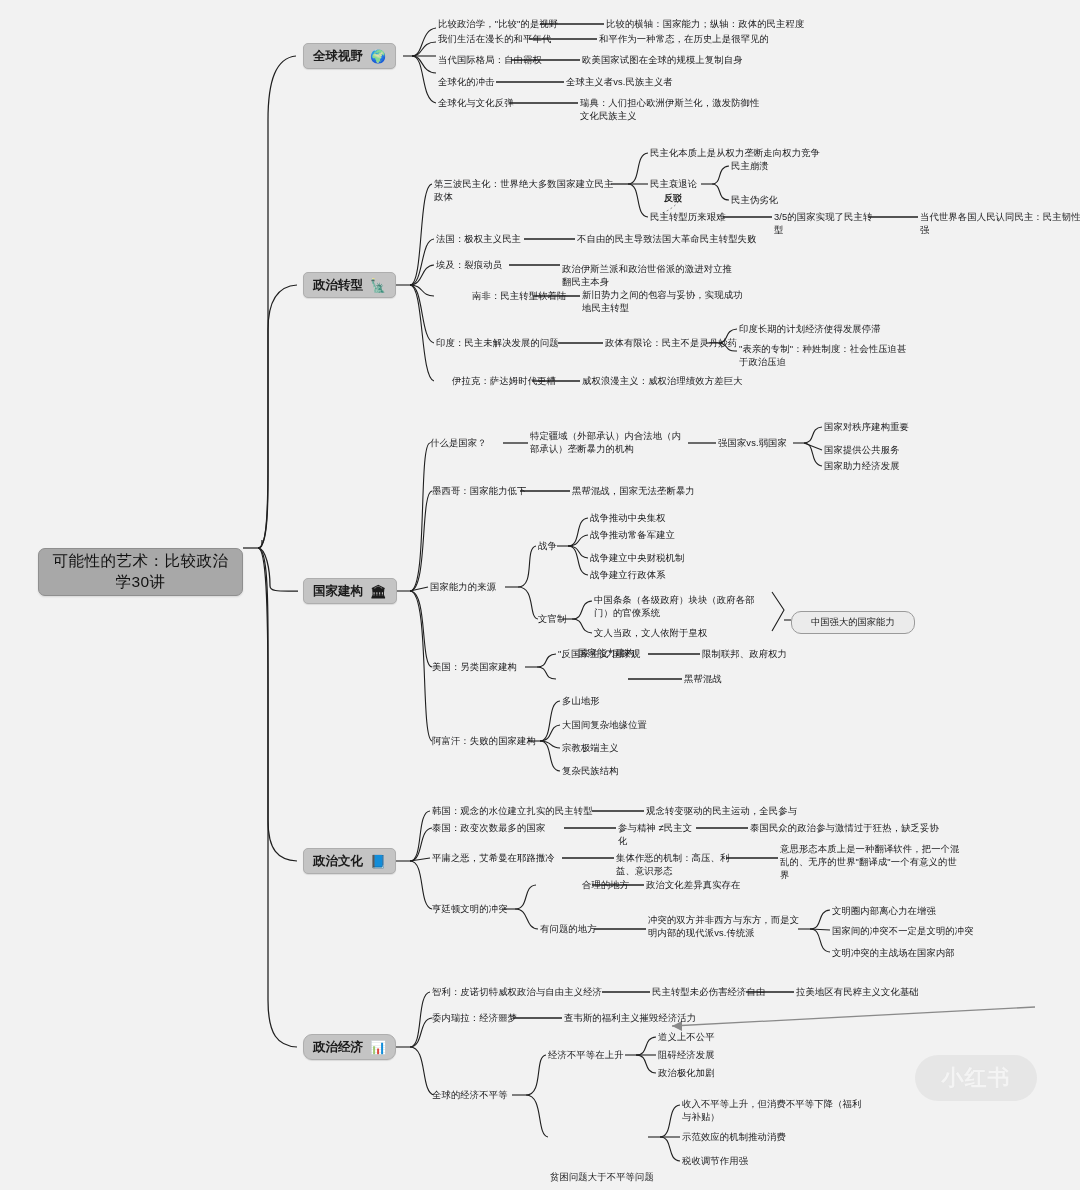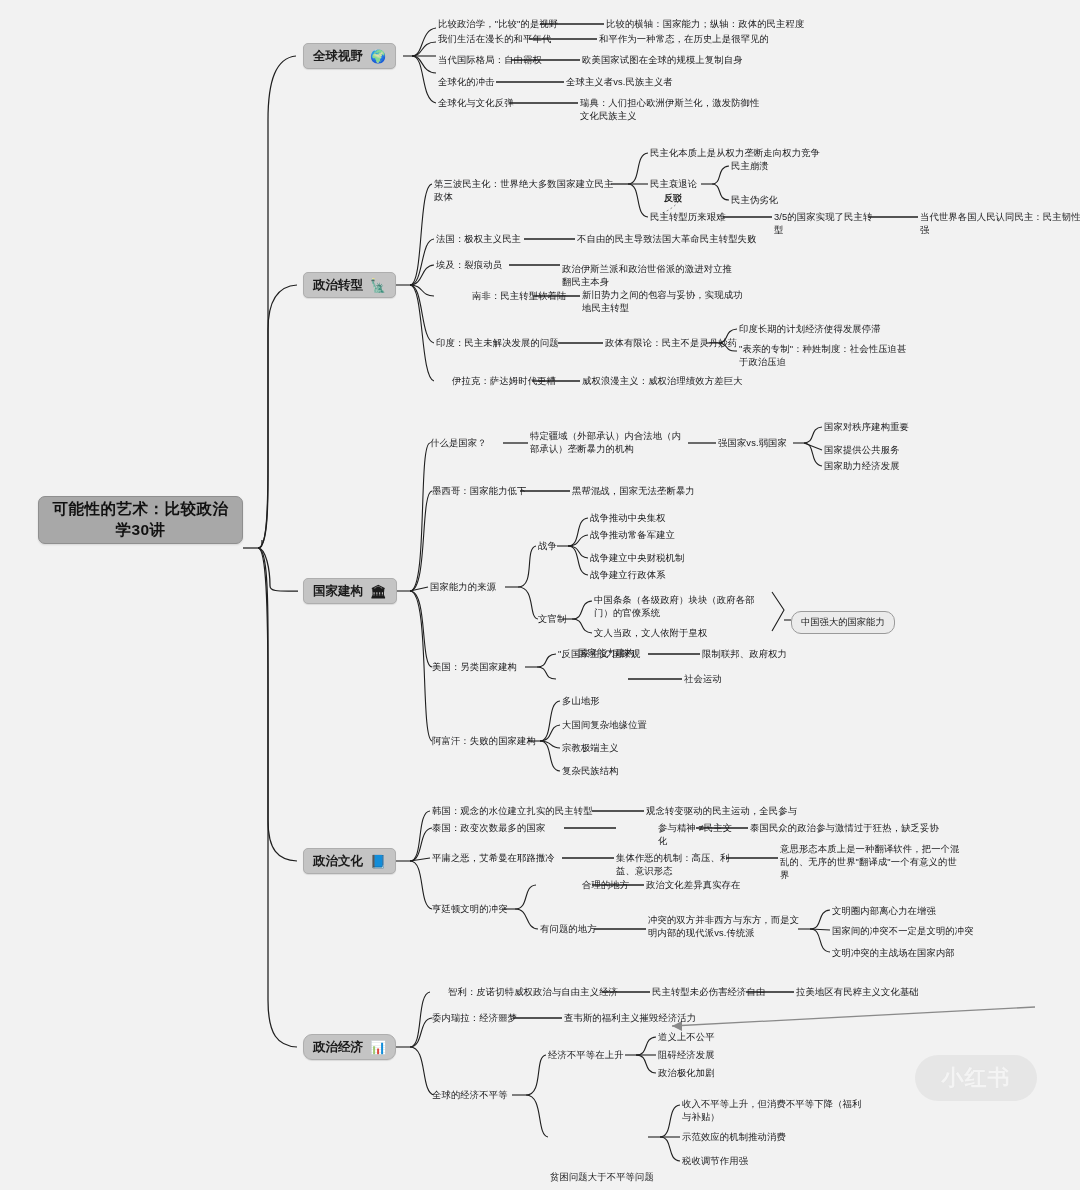--- a/index.html
+++ b/index.html
@@ -11,24 +11,24 @@
     position:relative;overflow:hidden;
     color:#1a1a1a;
   }
   #canvas{position:absolute;inset:0;width:1080px;height:1190px;}
   svg.links{position:absolute;left:0;top:0;width:1080px;height:1190px;pointer-events:none;}
 
   .node{position:absolute;box-sizing:border-box;}
 
   
   .root{
-    left:38px;top:496px;width:205px;height:48px;
+    left:38px;top:548px;width:205px;height:48px;
     background:#a8a8a8;border:1px solid #8f8f8f;border-radius:7px;
     display:flex;align-items:center;justify-content:center;
-    text-align:center;font-size:15.5px;font-weight:bold;line-height:1.35;
+    text-align:center;font-size:15.5px;font-weight:normal;line-height:1.35;
     letter-spacing:.5px;color:#111;
     box-shadow:0 1px 2px rgba(0,0,0,.12);
     padding:2px 8px;
   }
 
   
   .l1{
     background:#c4c4c4;border:1px solid #aeaeae;border-radius:5px;
     height:26px;display:flex;align-items:center;gap:7px;
     padding:0 9px;font-size:12.5px;font-weight:bold;white-space:nowrap;
@@ -41,21 +41,21 @@
     position:absolute;font-size:9.3px;line-height:1.42;
     white-space:pre-line;color:#18181a;letter-spacing:.15px;
   }
   .t.w1{width:150px}
   .t.w2{width:170px}
   .t.w3{width:200px}
 
   
   .boxed{
     position:absolute;border:1px solid #9a9a9a;border-radius:10px;
-    background:#ebebeb;font-size:9.3px;padding:4px 9px;white-space:nowrap;
+    background:#ebebeb;font-size:9.3px;padding:4px 19px;white-space:nowrap;
   }
 
   
   .annot{position:absolute;font-size:9px;color:#222;font-weight:bold;}
 
   
   .wm-logo{
     position:absolute;left:915px;top:1055px;width:122px;height:46px;
     border-radius:23px;background:#e6e6e6;
     display:flex;align-items:center;justify-content:center;
@@ -309,55 +309,55 @@
   <div class="t" style="left:590px;top:569px;width:130px;">战争建立行政体系</div>
   <div class="t" style="left:538px;top:613px;width:34px;">文官制</div>
   <div class="t" style="left:594px;top:594px;width:170px;">中国条条（各级政府）块块（政府各部门）的官僚系统</div>
   <div class="t" style="left:594px;top:627px;width:170px;">文人当政，文人依附于皇权</div>
   <div class="boxed" style="left:791px;top:611px;">中国强大的国家能力</div>
 
   <div class="t" style="left:432px;top:661px;width:100px;">美国：另类国家建构</div>
   <div class="t" style="left:558px;top:648px;width:95px;">"反国家主义"国家观</div>
   <div class="t" style="left:702px;top:648px;width:120px;">限制联邦、政府权力</div>
   <div class="t" style="left:558px;top:647px;width:75px;margin-left:20px;">国家能力建构</div>
-  <div class="t" style="left:684px;top:673px;width:100px;">社会运动</div>
+  <div class="t" style="left:684px;top:673px;width:100px;">黑帮混战</div>
 
   <div class="t" style="left:432px;top:735px;width:110px;">阿富汗：失败的国家建构</div>
   <div class="t" style="left:562px;top:695px;width:120px;">多山地形</div>
   <div class="t" style="left:562px;top:719px;width:120px;">大国间复杂地缘位置</div>
   <div class="t" style="left:562px;top:742px;width:120px;">宗教极端主义</div>
   <div class="t" style="left:562px;top:765px;width:120px;">复杂民族结构</div>
 
   <div class="node l1" style="left:303px;top:848px;">
     <span>政治文化</span>
     <span class="ico">📘</span>
   </div>
   <div class="t" style="left:432px;top:805px;width:165px;">韩国：观念的水位建立扎实的民主转型</div>
   <div class="t" style="left:646px;top:805px;width:175px;">观念转变驱动的民主运动，全民参与</div>
   <div class="t" style="left:432px;top:822px;width:135px;">泰国：政变次数最多的国家</div>
-  <div class="t" style="left:618px;top:822px;width:80px;margin-left:40px;">参与精神 ≠民主文化</div>
+  <div class="t" style="left:618px;top:822px;width:80px;">参与精神 ≠民主文化</div>
   <div class="t" style="left:750px;top:822px;width:200px;">泰国民众的政治参与激情过于狂热，缺乏妥协</div>
   <div class="t" style="left:432px;top:852px;width:135px;">平庸之恶，艾希曼在耶路撒冷</div>
   <div class="t" style="left:616px;top:852px;width:115px;">集体作恶的机制：高压、利益、意识形态</div>
   <div class="t" style="left:780px;top:843px;width:180px;">意思形态本质上是一种翻译软件，把一个混乱的、无序的世界"翻译成"一个有意义的世界</div>
 
   <div class="t" style="left:432px;top:903px;width:90px;">亨廷顿文明的冲突</div>
   <div class="t" style="left:538px;top:879px;width:60px;margin-left:44px;">合理的地方</div>
   <div class="t" style="left:646px;top:879px;width:125px;">政治文化差异真实存在</div>
   <div class="t" style="left:540px;top:923px;width:68px;">有问题的地方</div>
   <div class="t" style="left:648px;top:914px;width:155px;">冲突的双方并非西方与东方，而是文明内部的现代派vs.传统派</div>
   <div class="t" style="left:832px;top:905px;width:150px;">文明圈内部离心力在增强</div>
   <div class="t" style="left:832px;top:925px;width:160px;">国家间的冲突不一定是文明的冲突</div>
   <div class="t" style="left:832px;top:947px;width:160px;">文明冲突的主战场在国家内部</div>
 
   <div class="node l1" style="left:303px;top:1034px;border-radius:9px;">
     <span>政治经济</span>
     <span class="ico">📊</span>
   </div>
-  <div class="t" style="left:448px;top:986px;width:175px;">智利：皮诺切特威权政治与自由主义经济</div>
+  <div class="t" style="left:432px;top:986px;width:175px;">智利：皮诺切特威权政治与自由主义经济</div>
   <div class="t" style="left:652px;top:986px;width:140px;">民主转型未必伤害经济自由</div>
   <div class="t" style="left:796px;top:986px;width:150px;">拉美地区有民粹主义文化基础</div>
   <div class="t" style="left:432px;top:1012px;width:105px;">委内瑞拉：经济噩梦</div>
   <div class="t" style="left:564px;top:1012px;width:160px;">查韦斯的福利主义摧毁经济活力</div>
 
   <div class="t" style="left:432px;top:1089px;width:90px;">全球的经济不平等</div>
   <div class="t" style="left:548px;top:1049px;width:85px;">经济不平等在上升</div>
   <div class="t" style="left:658px;top:1031px;width:110px;">道义上不公平</div>
   <div class="t" style="left:658px;top:1049px;width:110px;">阻碍经济发展</div>
   <div class="t" style="left:658px;top:1067px;width:110px;">政治极化加剧</div>

